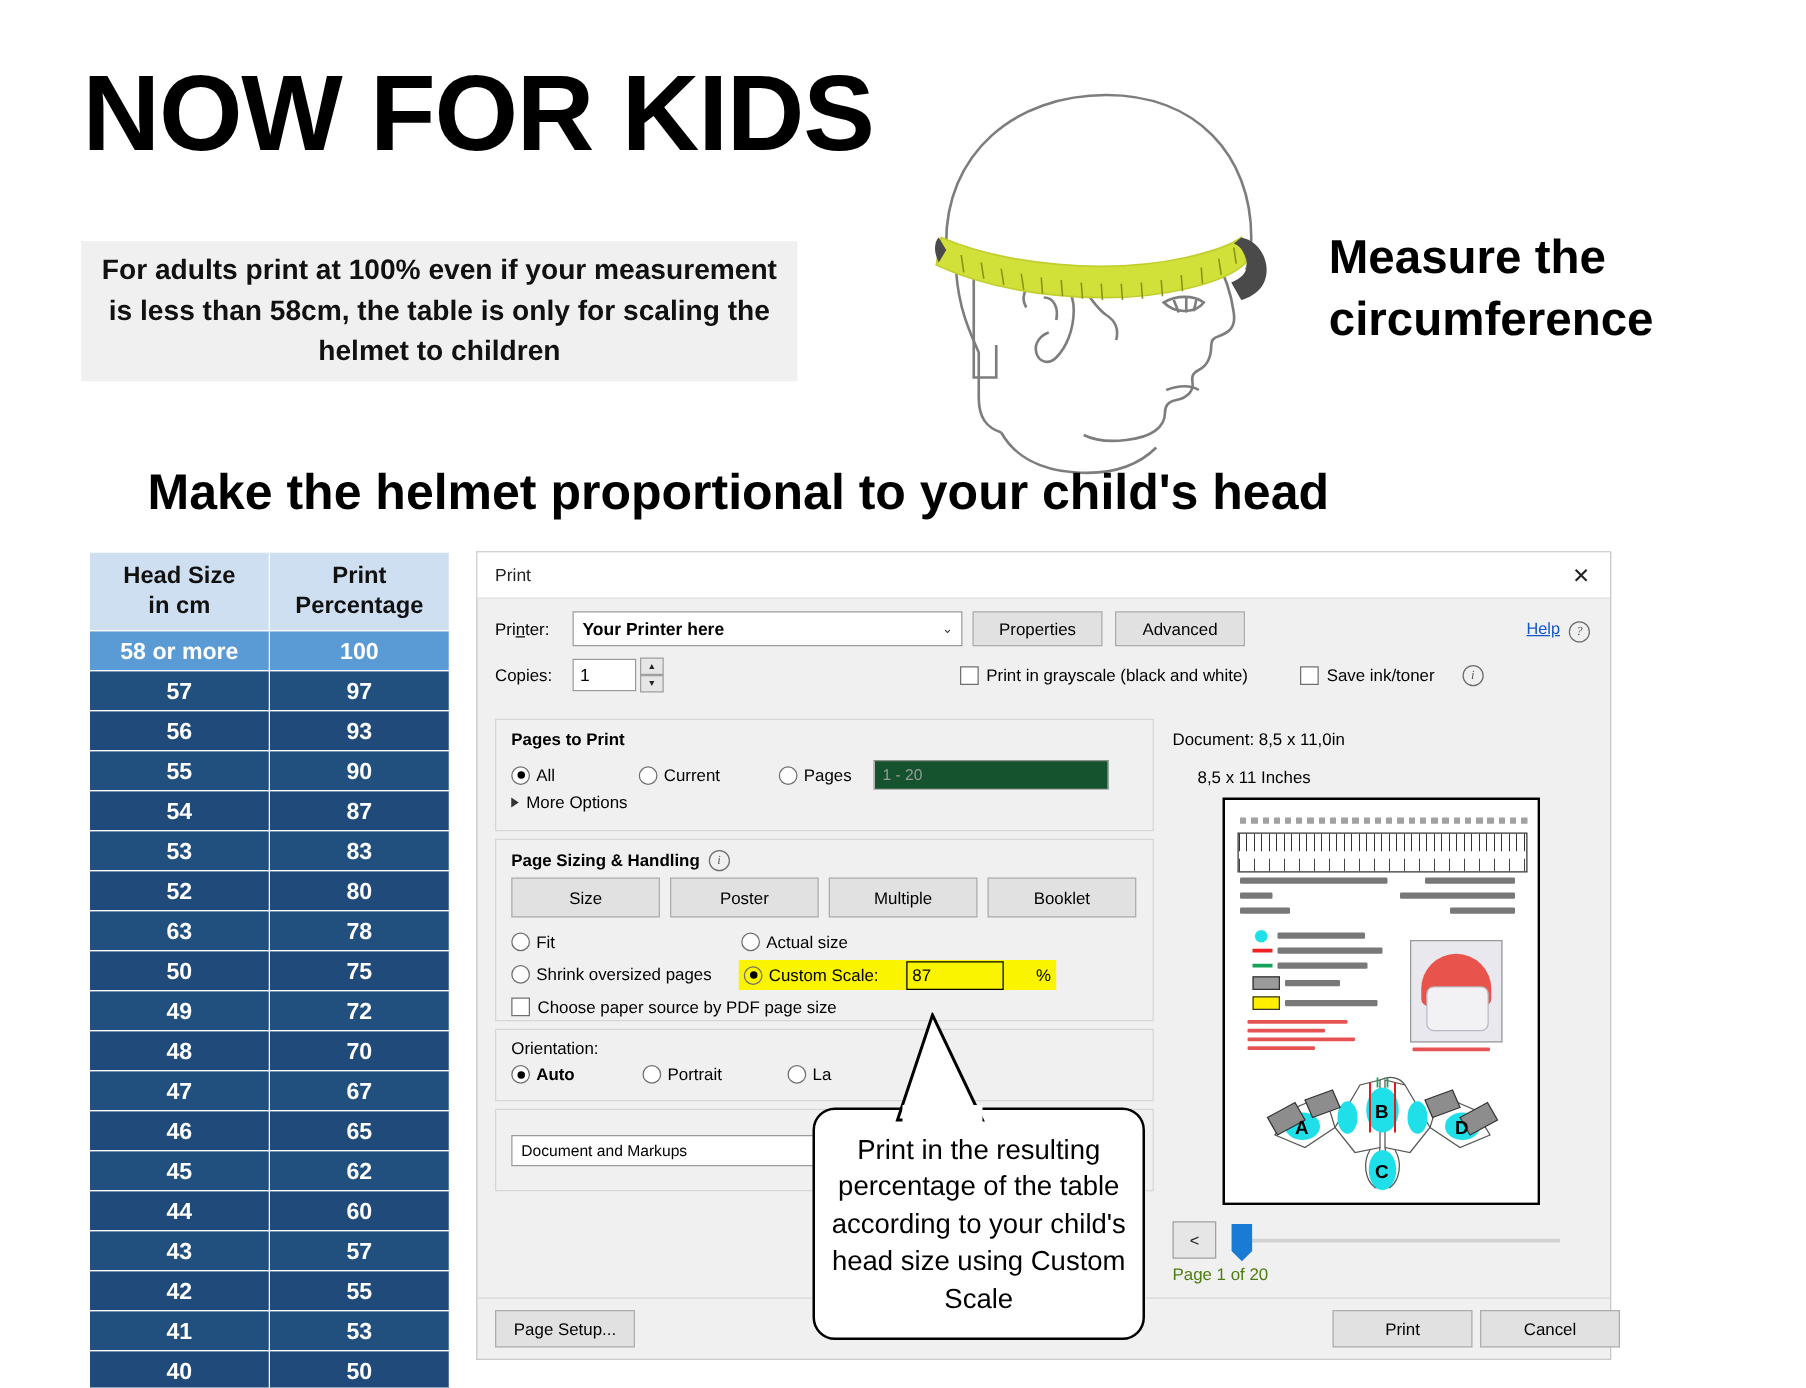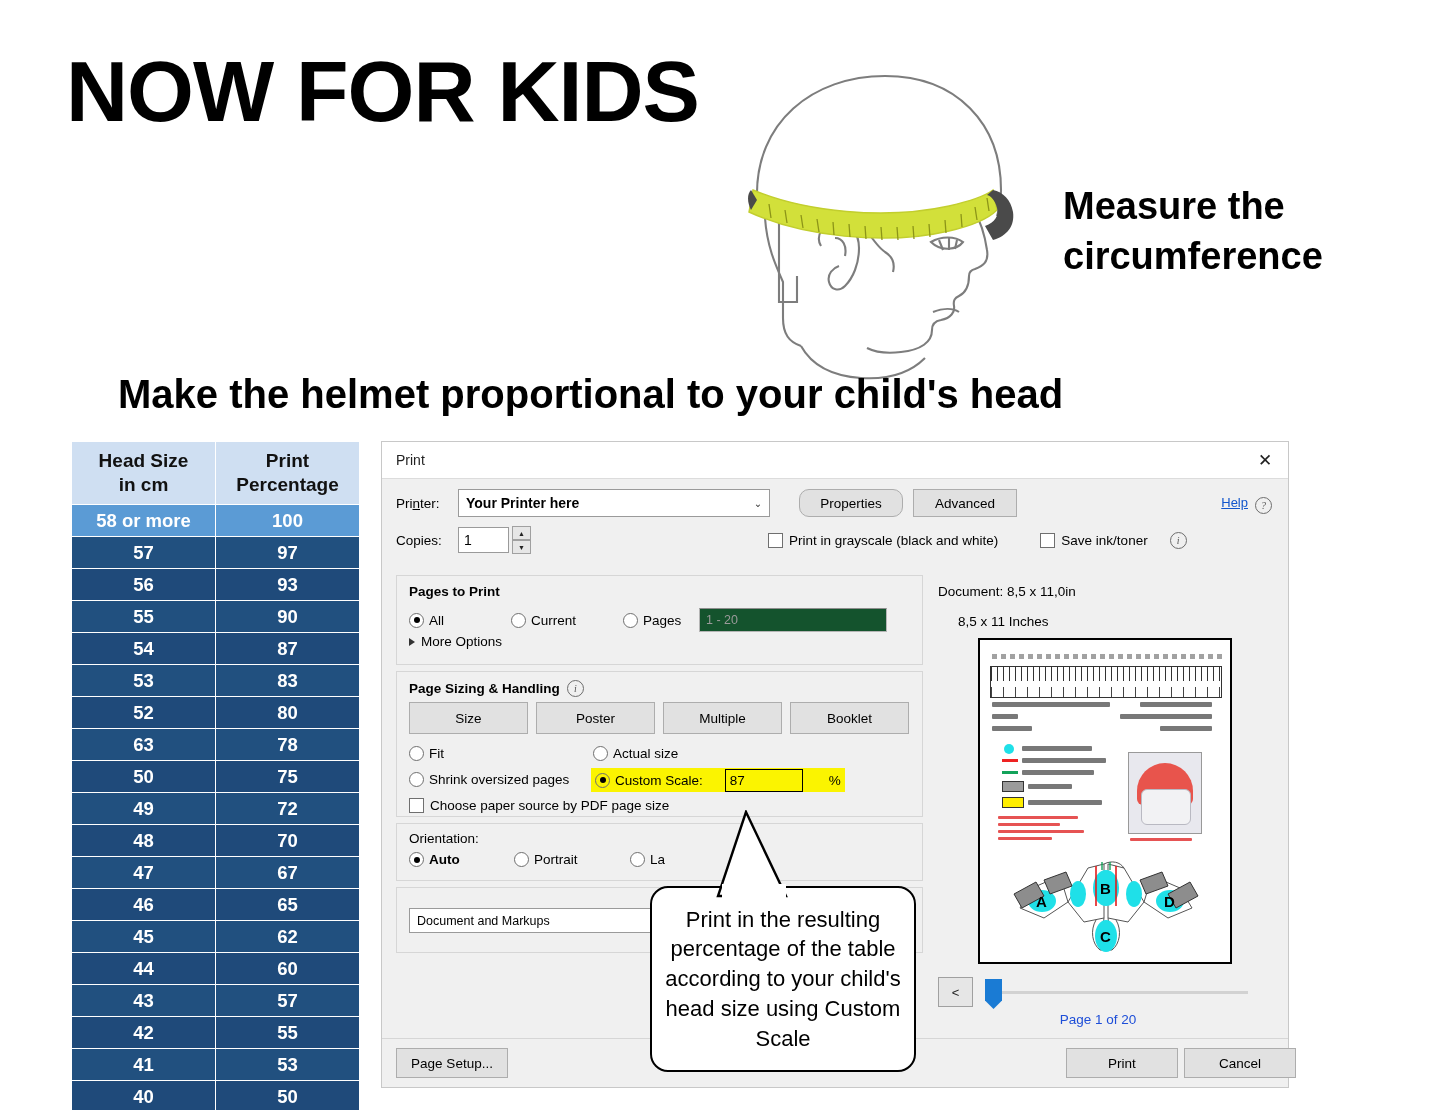--- a/index.html
+++ b/index.html
@@ -167,22 +167,22 @@
   .nav-btn{
     width:33px;height:28px;background:#e6e6e6;border:1px solid #a0a0a0;
     display:flex;align-items:center;justify-content:center;font-size:13px;color:#222;
   }
   .track{height:3px;background:#d2d2d2;flex:1;margin-left:14px;margin-right:10px;}
   .thumb{
     position:absolute;left:47px;top:2px;width:17px;height:30px;background:#1a7bd4;
     clip-path:polygon(0 0,100% 0,100% 72%,50% 100%,0 72%);
   }
   .page-label{
-    position:absolute;left:556px;top:570px;width:320px;text-align:center;
-    font-size:13.5px;color:#1d4ed8;
+    position:absolute;left:556px;top:570px;width:320px;text-align:left;
+    font-size:13.5px;color:#4d7c0f;
   }
 
   .bottom-sep{
     position:absolute;left:0;right:0;top:596px;height:1px;background:#d6d6d6;
   }
   .page-setup{
     position:absolute;left:14px;top:606px;width:110px;height:28px;
   }
   .print-btn{position:absolute;left:684px;top:606px;width:110px;height:28px;}
   .cancel-btn{position:absolute;left:802px;top:606px;width:110px;height:28px;}
@@ -238,20 +238,23 @@
   }
   .pat-blob{position:absolute;background:#1fe0e8;border-radius:50%;}
 </style>
 </head>
 <body>
 
 <div class="root">
 
   <div class="headline">NOW FOR KIDS</div>
 
+  <div class="note-box">
+    <div class="note-text">For adults print at 100% even if your measurement is less than 58cm, the table is only for scaling the helmet to children</div>
+  </div>
 
   <div class="head-art">
     <svg viewBox="0 0 300 330" width="300" height="330">
       <g fill="none" stroke="#7d7d7d" stroke-width="2.1">
 
         <path d="M22,148 C20,72 78,26 150,26 C222,26 266,74 266,140 C266,152 264,160 262,166"></path>
 
         <path d="M30,168 C32,196 40,214 48,232 L48,268 C48,284 54,292 66,296"></path>
         <path d="M238,158 C246,172 250,186 252,200 C254,212 248,216 240,219 C236,220 234,222 234,226
                  C234,234 232,242 224,246 C220,248 218,250 219,256 C220,262 216,268 206,270
@@ -415,21 +418,21 @@
       </div>
 
       <div class="row printer-row">
         <div class="lbl" style="width:62px;">
           <span>Pri</span><span class="u">n</span><span>ter:</span>
         </div>
         <div class="combo" style="width:310px;text-align:right;">
           <span class="val">Your Printer here</span>
           <span class="arrow">⌄</span>
         </div>
-        <div class="btn" style="width:102px;margin-left:29px;border-radius:10px;">Properties</div>
+        <div class="btn" style="width:102px;margin-left:8px;">Properties</div>
         <div class="btn" style="width:102px;margin-left:10px;">Advanced</div>
       </div>
 
       <div class="row">
         <div class="lbl" style="width:62px;">Copies:</div>
         <div class="spin">1</div>
         <div class="spin-btns">
           <div class="spin-btn">▲</div>
           <div class="spin-btn">▼</div>
         </div>

